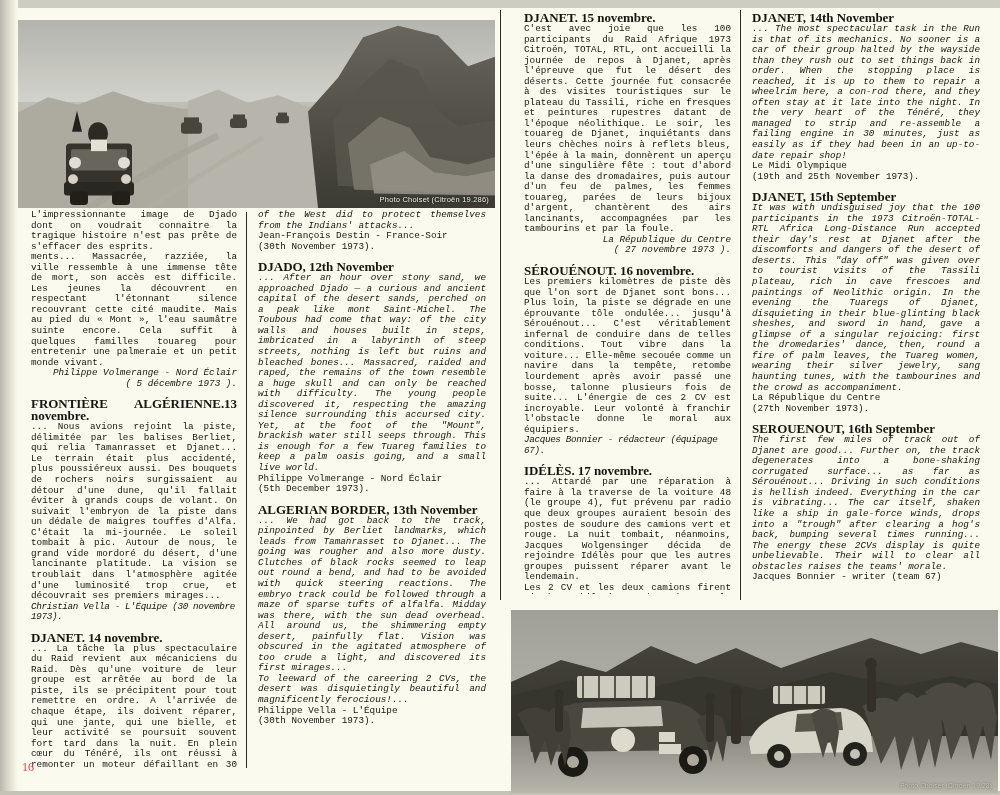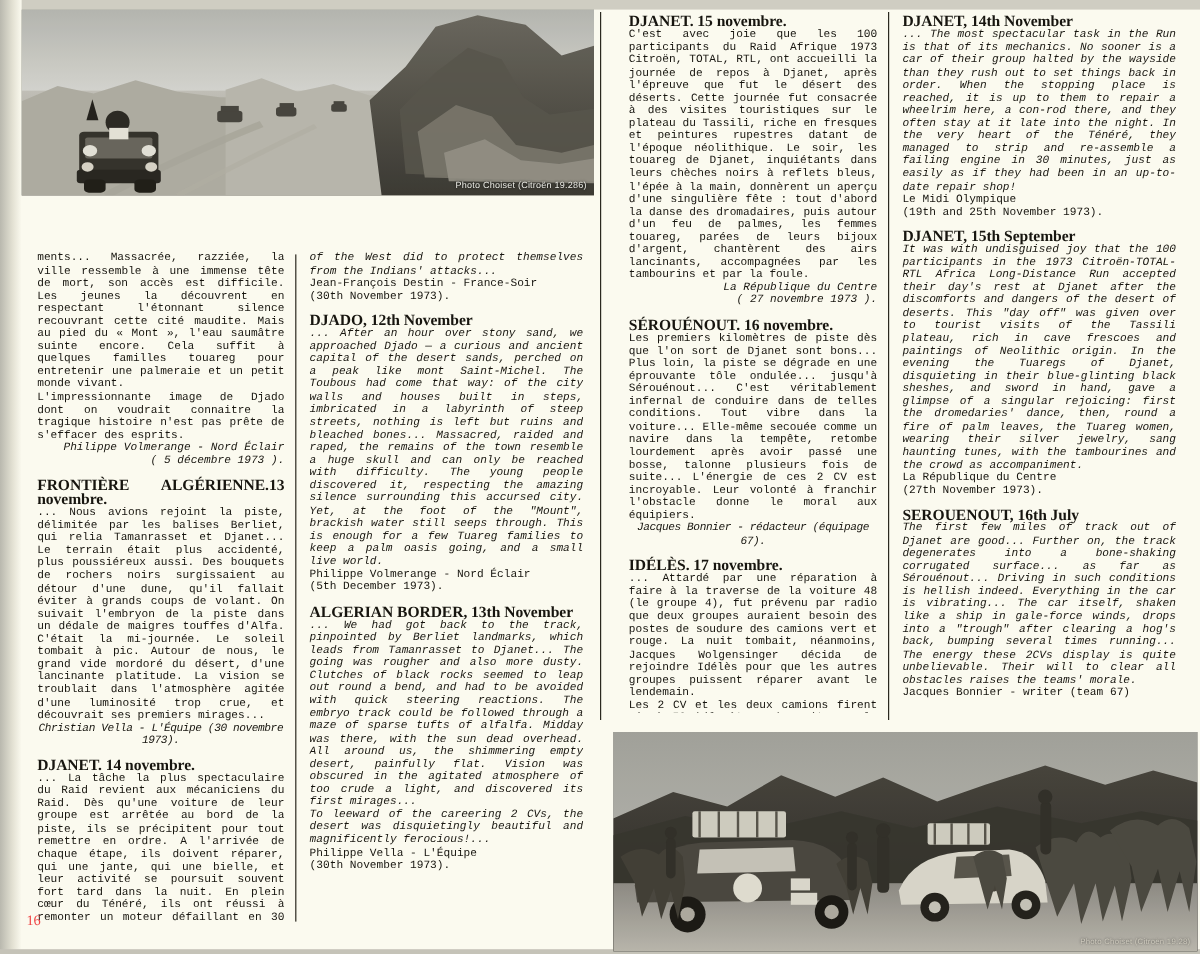--- a/index.html
+++ b/index.html
@@ -8,21 +8,21 @@
     background:#c9c9c3;
     font-family:"Liberation Serif",serif;
   }
   .page{
     position:relative;width:1000px;height:795px;
     background:#fbfaef;
     box-sizing:border-box;
   }
   
   .photo{position:absolute;overflow:hidden;background:#8d8d86;}
-  .photo-top{left:18px;top:8px;width:477px;height:155px;}
+  .photo-top{left:18px;top:20px;width:477px;height:188px;}
   .photo-bottom{left:511px;top:610px;width:487px;height:183px;}
 
   .sky{position:absolute;left:0;top:0;width:100%;height:100%;}
   .caption{
     position:absolute;right:6px;bottom:4px;
     font-family:"Liberation Sans",sans-serif;
     font-size:7.5px;color:#efefe8;letter-spacing:.2px;
     text-shadow:0 0 2px rgba(0,0,0,.85);
   }
   .caption.dark{color:#d8d4c6;font-size:6.5px;opacity:.75;}
@@ -53,21 +53,21 @@
     margin:0;
     font-size:13px;
     line-height:12px;
     font-weight:bold;
     letter-spacing:-.05px;
   }
   .gap{height:9px;}
 
   .it{font-style:italic;}
   .sig{font-style:italic;text-align:right;}
-  .sig-l{font-style:italic;text-align:center;}
+  .sig-l{font-style:italic;text-align:left;}
   .tight{letter-spacing:-.35px;}
 
   .pageno{
     position:absolute;left:22px;top:760px;
     font-size:12px;font-family:"Liberation Serif",serif;color:#ef4444;
   }
 
   
   .edge-left{position:absolute;left:0;top:0;width:18px;height:795px;background:linear-gradient(90deg,#b9b8ae 0%,#e4e2d4 60%,#fbfaef 100%);}
   .edge-top{position:absolute;left:0;top:0;width:1000px;height:8px;background:#cfcdc2;}
@@ -222,22 +222,22 @@
       <rect x="0" y="0" width="487" height="183" fill="#000" opacity="0.05"></rect>
     </svg>
     <div class="caption dark">Photo Choiset (Citroën 19.28)</div>
   </div>
 
   <div class="rule rule-a"></div>
   <div class="rule rule-b"></div>
   <div class="rule rule-c"></div>
 
   <div class="col col1">
+      <p class="">L'impressionnante image de Djado dont on voudrait connaitre la tragique histoire n'est pas prête de s'effacer des esprits.</p>
       <p class="">ments... Massacrée, razziée, la ville ressemble à une immense tête de mort, son accès est difficile. Les jeunes la découvrent en respectant l'étonnant silence recouvrant cette cité maudite. Mais au pied du « Mont », l'eau saumâtre suinte encore. Cela suffit à quelques familles touareg pour entretenir une palmeraie et un petit monde vivant.</p>
-      <p class="">L'impressionnante image de Djado dont on voudrait connaitre la tragique histoire n'est pas prête de s'effacer des esprits.</p>
       <p class="sig">Philippe Volmerange - Nord Éclair</p>
       <p class="sig">( 5 décembre 1973 ).</p>
       <div class="gap"></div>
       <h3 class="head tight">FRONTIÈRE ALGÉRIENNE.13 novembre.</h3>
       <p class="">... Nous avions rejoint la piste, délimitée par les balises Berliet, qui relia Tamanrasset et Djanet... Le terrain était plus accidenté, plus poussiéreux aussi. Des bouquets de rochers noirs surgissaient au détour d'une dune, qu'il fallait éviter à grands coups de volant. On suivait l'embryon de la piste dans un dédale de maigres touffes d'Alfa. C'était la mi-journée. Le soleil tombait à pic. Autour de nous, le grand vide mordoré du désert, d'une lancinante platitude. La vision se troublait dans l'atmosphère agitée d'une luminosité trop crue, et découvrait ses premiers mirages...</p>
       <p class="sig-l tight">Christian Vella - L'Équipe (30 novembre 1973).</p>
       <div class="gap"></div>
       <h3 class="head tight">DJANET. 14 novembre.</h3>
       <p class="">... La tâche la plus spectaculaire du Raid revient aux mécaniciens du Raid. Dès qu'une voiture de leur groupe est arrêtée au bord de la piste, ils se précipitent pour tout remettre en ordre. A l'arrivée de chaque étape, ils doivent réparer, qui une jante, qui une bielle, et leur activité se poursuit souvent fort tard dans la nuit. En plein cœur du Ténéré, ils ont réussi à remonter un moteur défaillant en 30 minutes, avec autant d'aisance que dans un atelier très perfectionné!</p>
       <p class="sig-l tight">Le Midi Olympique ( 19 au 25 novembre 1973).</p>
@@ -276,19 +276,19 @@
       <h3 class="head tight">DJANET, 14th November</h3>
       <p class="it">... The most spectacular task in the Run is that of its mechanics. No sooner is a car of their group halted by the wayside than they rush out to set things back in order. When the stopping place is reached, it is up to them to repair a wheelrim here, a con-rod there, and they often stay at it late into the night. In the very heart of the Ténéré, they managed to strip and re-assemble a failing engine in 30 minutes, just as easily as if they had been in an up-to-date repair shop!</p>
       <p class="">Le Midi Olympique</p>
       <p class="">(19th and 25th November 1973).</p>
       <div class="gap"></div>
       <h3 class="head tight">DJANET, 15th September</h3>
       <p class="it">It was with undisguised joy that the 100 participants in the 1973 Citroën-TOTAL-RTL Africa Long-Distance Run accepted their day's rest at Djanet after the discomforts and dangers of the desert of deserts. This "day off" was given over to tourist visits of the Tassili plateau, rich in cave frescoes and paintings of Neolithic origin. In the evening the Tuaregs of Djanet, disquieting in their blue-glinting black sheshes, and sword in hand, gave a glimpse of a singular rejoicing: first the dromedaries' dance, then, round a fire of palm leaves, the Tuareg women, wearing their silver jewelry, sang haunting tunes, with the tambourines and the crowd as accompaniment.</p>
       <p class="">La République du Centre</p>
       <p class="">(27th November 1973).</p>
       <div class="gap"></div>
-      <h3 class="head tight">SEROUENOUT, 16th July</h3>
+      <h3 class="head tight">SEROUENOUT, 16th September</h3>
       <p class="it">The first few miles of track out of Djanet are good... Further on, the track degenerates into a bone-shaking corrugated surface... as far as Sérouénout... Driving in such conditions is hellish indeed. Everything in the car is vibrating... The car itself, shaken like a ship in gale-force winds, drops into a "trough" after clearing a hog's back, bumping several times running... The energy these 2CVs display is quite unbelievable. Their will to clear all obstacles raises the teams' morale.</p>
       <p class="">Jacques Bonnier - writer (team 67)</p>
     </div>
 
   <div class="pageno">16</div>
 </div>
 
 </body></html>

